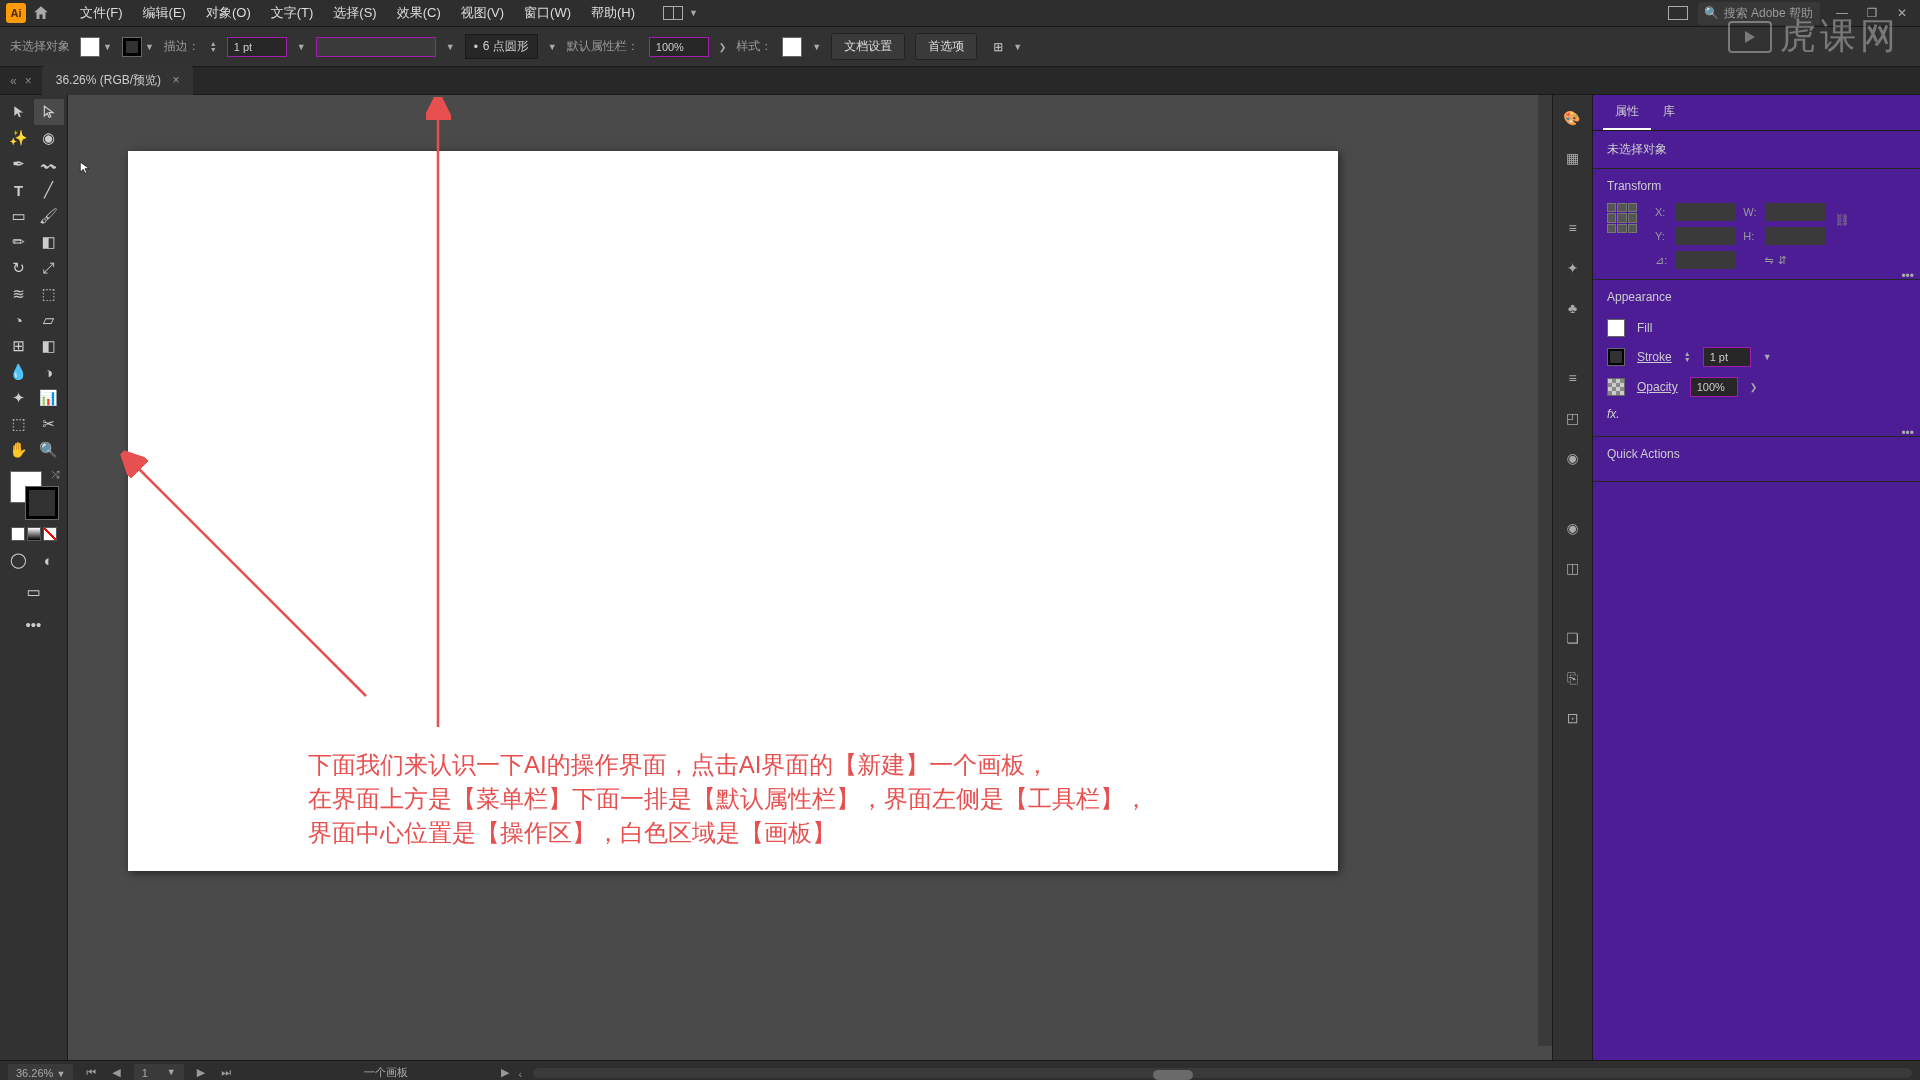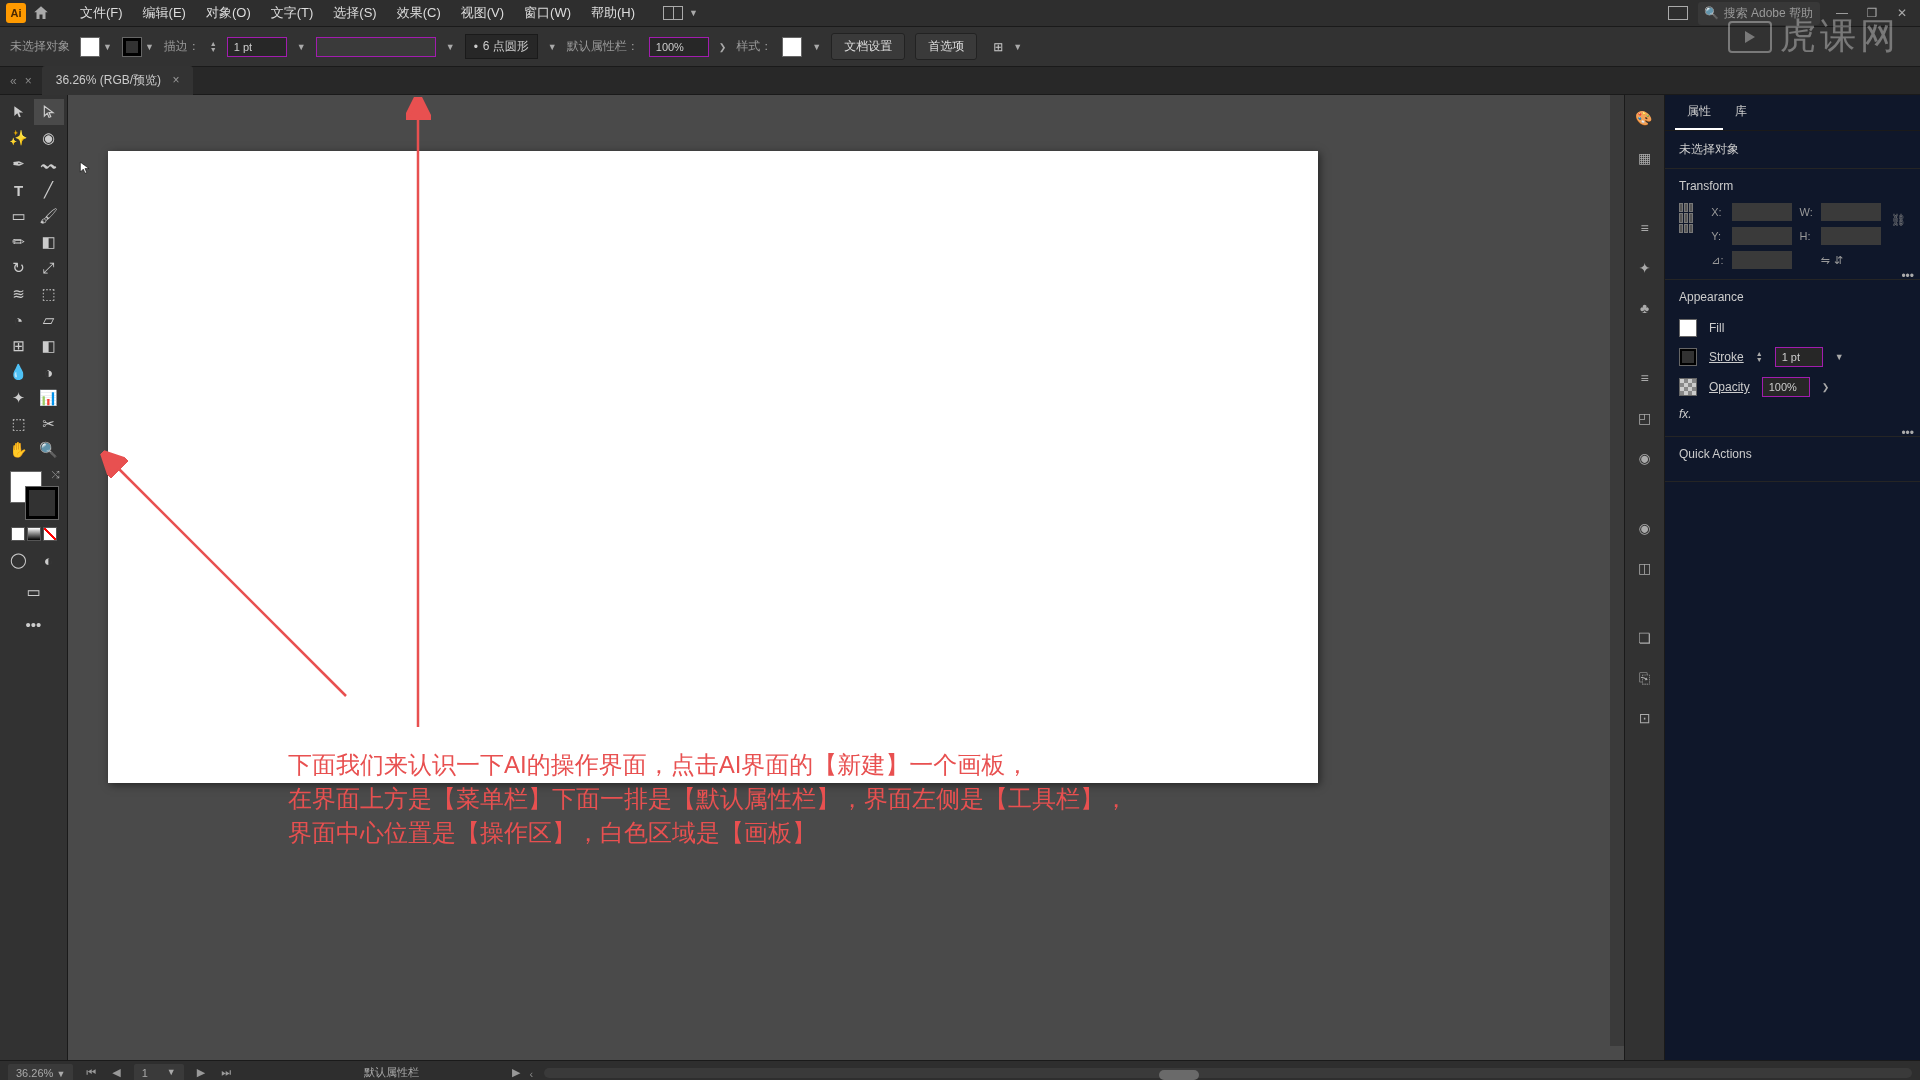--- a/index.html
+++ b/index.html
@@ -27,26 +27,26 @@
 .toolbar{width:68px;background:#323232;border-right:1px solid #1a1a1a;padding:4px 0;display:flex;flex-direction:column;align-items:center}
 .tool-row{display:flex}
 .tool{width:30px;height:26px;display:flex;align-items:center;justify-content:center;color:#ccc;cursor:pointer;font-size:15px}
 .tool.active{background:#4a4a4a}
 .color-tools{margin-top:8px;position:relative;width:48px;height:48px}
 .fill-color{position:absolute;top:0;left:0;width:32px;height:32px;background:#fff;border:1px solid #666}
 .stroke-color-box{position:absolute;bottom:0;right:0;width:32px;height:32px;background:#323232;border:3px solid #000;box-shadow:0 0 0 1px #666}
 .mini-swatches{display:flex;margin-top:8px;gap:2px}
 .mini-sw{width:14px;height:14px;border:1px solid #555}
 .canvas-area{flex:1;background:#4a4a4a;position:relative;overflow:hidden}
-.artboard{position:absolute;top:56px;left:40px;width:1210px;height:632px;background:#fff;box-shadow:2px 2px 8px rgba(0,0,0,0.5)}
+.artboard{position:absolute;top:56px;left:60px;width:1210px;height:720px;background:#fff;box-shadow:2px 2px 8px rgba(0,0,0,0.5)}
 .annotation-text{position:absolute;top:597px;left:180px;color:#e85050;font-size:24px;font-weight:400;line-height:34px}
 .red-arrow{position:absolute;stroke:#e85050;stroke-width:2;fill:none}
 .icon-strip{width:40px;background:#323232;border-left:1px solid #1a1a1a;display:flex;flex-direction:column;align-items:center;padding:12px 0;gap:18px}
 .strip-icon{width:22px;height:22px;color:#aaa;cursor:pointer;display:flex;align-items:center;justify-content:center;font-size:14px}
-.right-panel{width:256px;background:#0f172a;border-left:1px solid #1a1a1a;padding:0;overflow-y:auto}
+.right-panel{width:328px;background:#4c1d95;border-left:1px solid #1a1a1a;padding:0;overflow-y:auto}
 .panel-tabs{display:flex;border-bottom:1px solid #1a1a1a;padding:0 10px}
 .panel-tab{padding:8px 12px;color:#ccc;cursor:pointer;font-size:12px}
 .panel-tab.active{border-bottom:2px solid #fff}
 .panel-section{padding:10px 14px;border-bottom:1px solid #252525}
 .section-title{color:#ccc;font-size:12px;margin-bottom:10px}
 .transform-grid{display:grid;grid-template-columns:auto 1fr auto 1fr;gap:6px 8px;align-items:center;font-size:11px;color:#999}
 .transform-grid input{background:#3a3a3a;border:none;color:#888;padding:3px 5px;width:60px;font-size:11px}
 .ref-point{width:30px;height:30px;display:grid;grid-template-columns:repeat(3,1fr);grid-template-rows:repeat(3,1fr);gap:1px;margin-right:8px}
 .ref-dot{background:#555;border:1px solid #777}
 .appearance-row{display:flex;align-items:center;gap:12px;padding:5px 0;font-size:12px;color:#ccc}
@@ -359,21 +359,21 @@
   </div>
 </div>
 
 <div class="statusbar">
   <div class="sb-dropdown"><span>36.26%</span> <span class="dropdown-arrow">▼</span></div>
   <span class="nav-btn">⏮</span>
   <span class="nav-btn">◀</span>
   <div class="sb-dropdown" style="width:50px"><span>1</span> <span class="dropdown-arrow" style="float:right">▼</span></div>
   <span class="nav-btn">▶</span>
   <span class="nav-btn">⏭</span>
-  <span style="margin-left:120px">默认属性栏</span>
+  <span style="margin-left:120px">一个画板</span>
   <span class="nav-btn" style="margin-left:80px">▶</span>
   <div class="scroll-track" style="position:relative;flex:1;margin-left:10px;height:10px;border-radius:5px">
     <span style="position:absolute;left:-14px;color:#888">‹</span>
     <div class="scroll-thumb" style="left:45%;width:40px"></div>
 
   </div>
 </div>
 
 <div class="watermark">
   <div class="wm-icon"></div>

